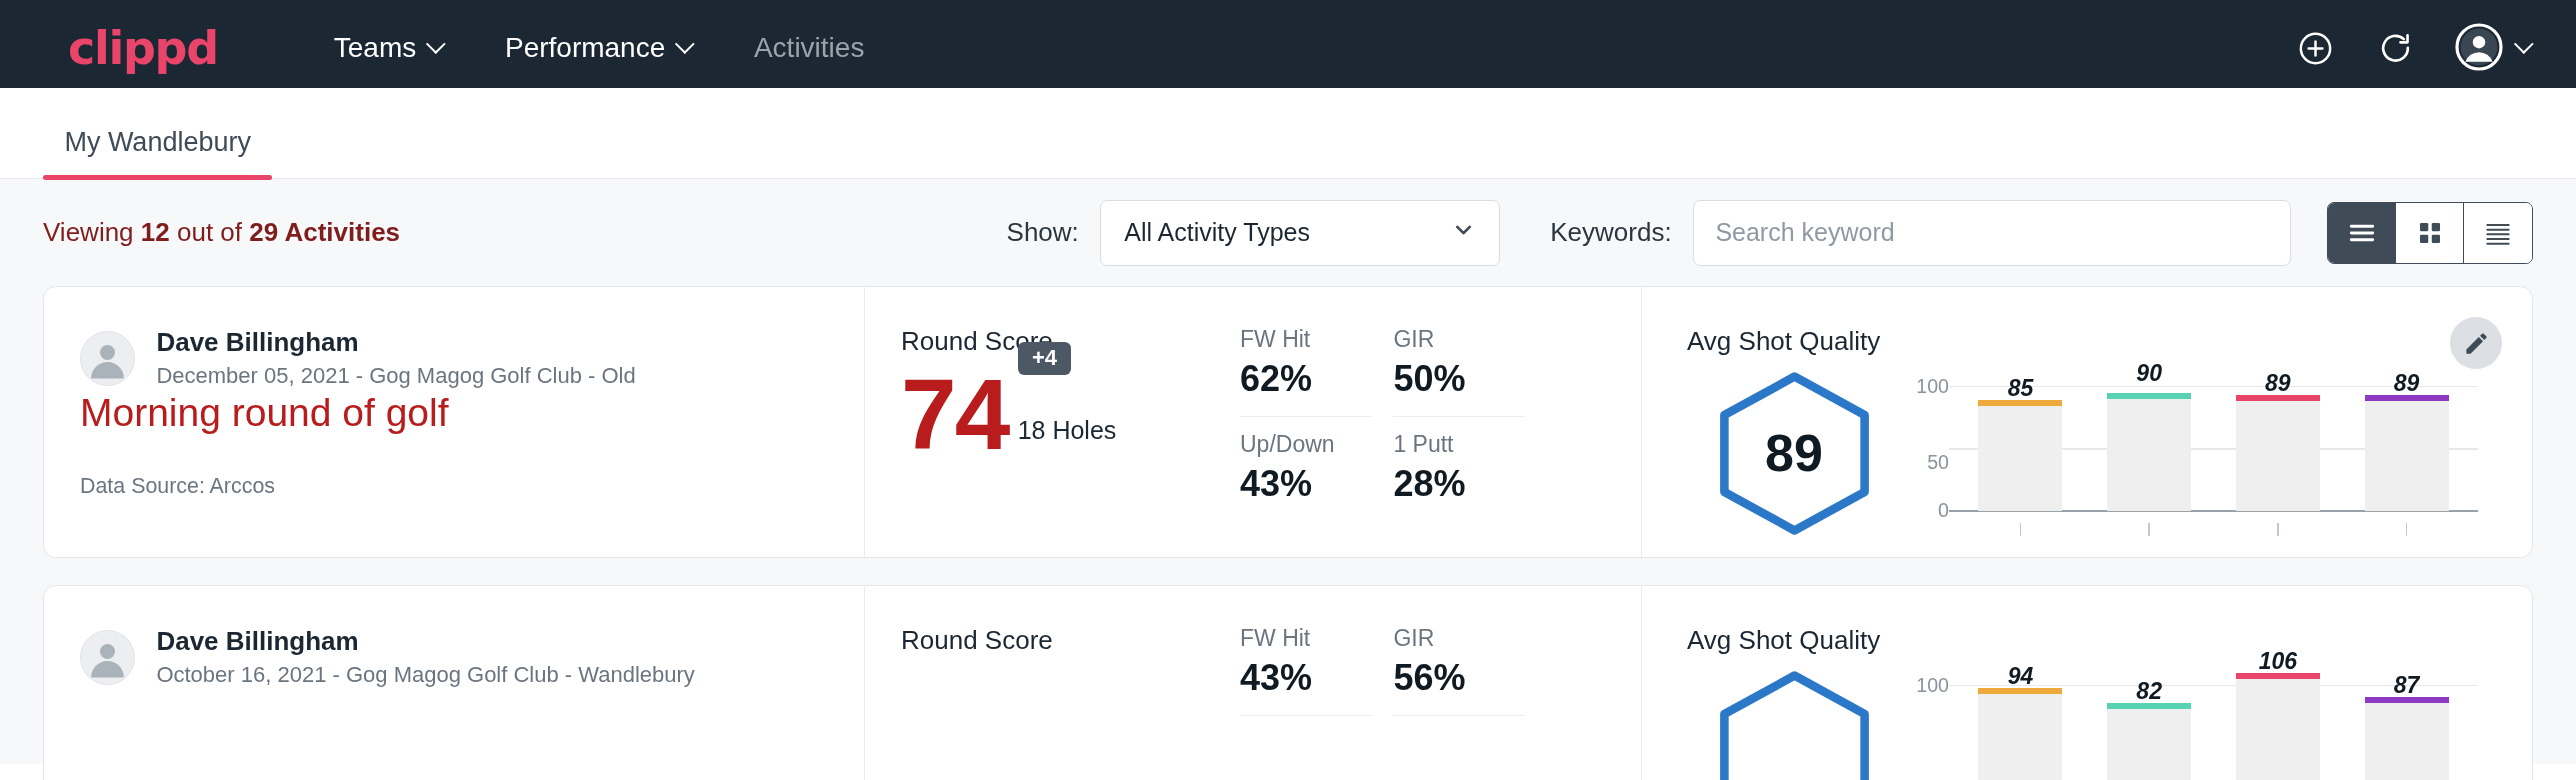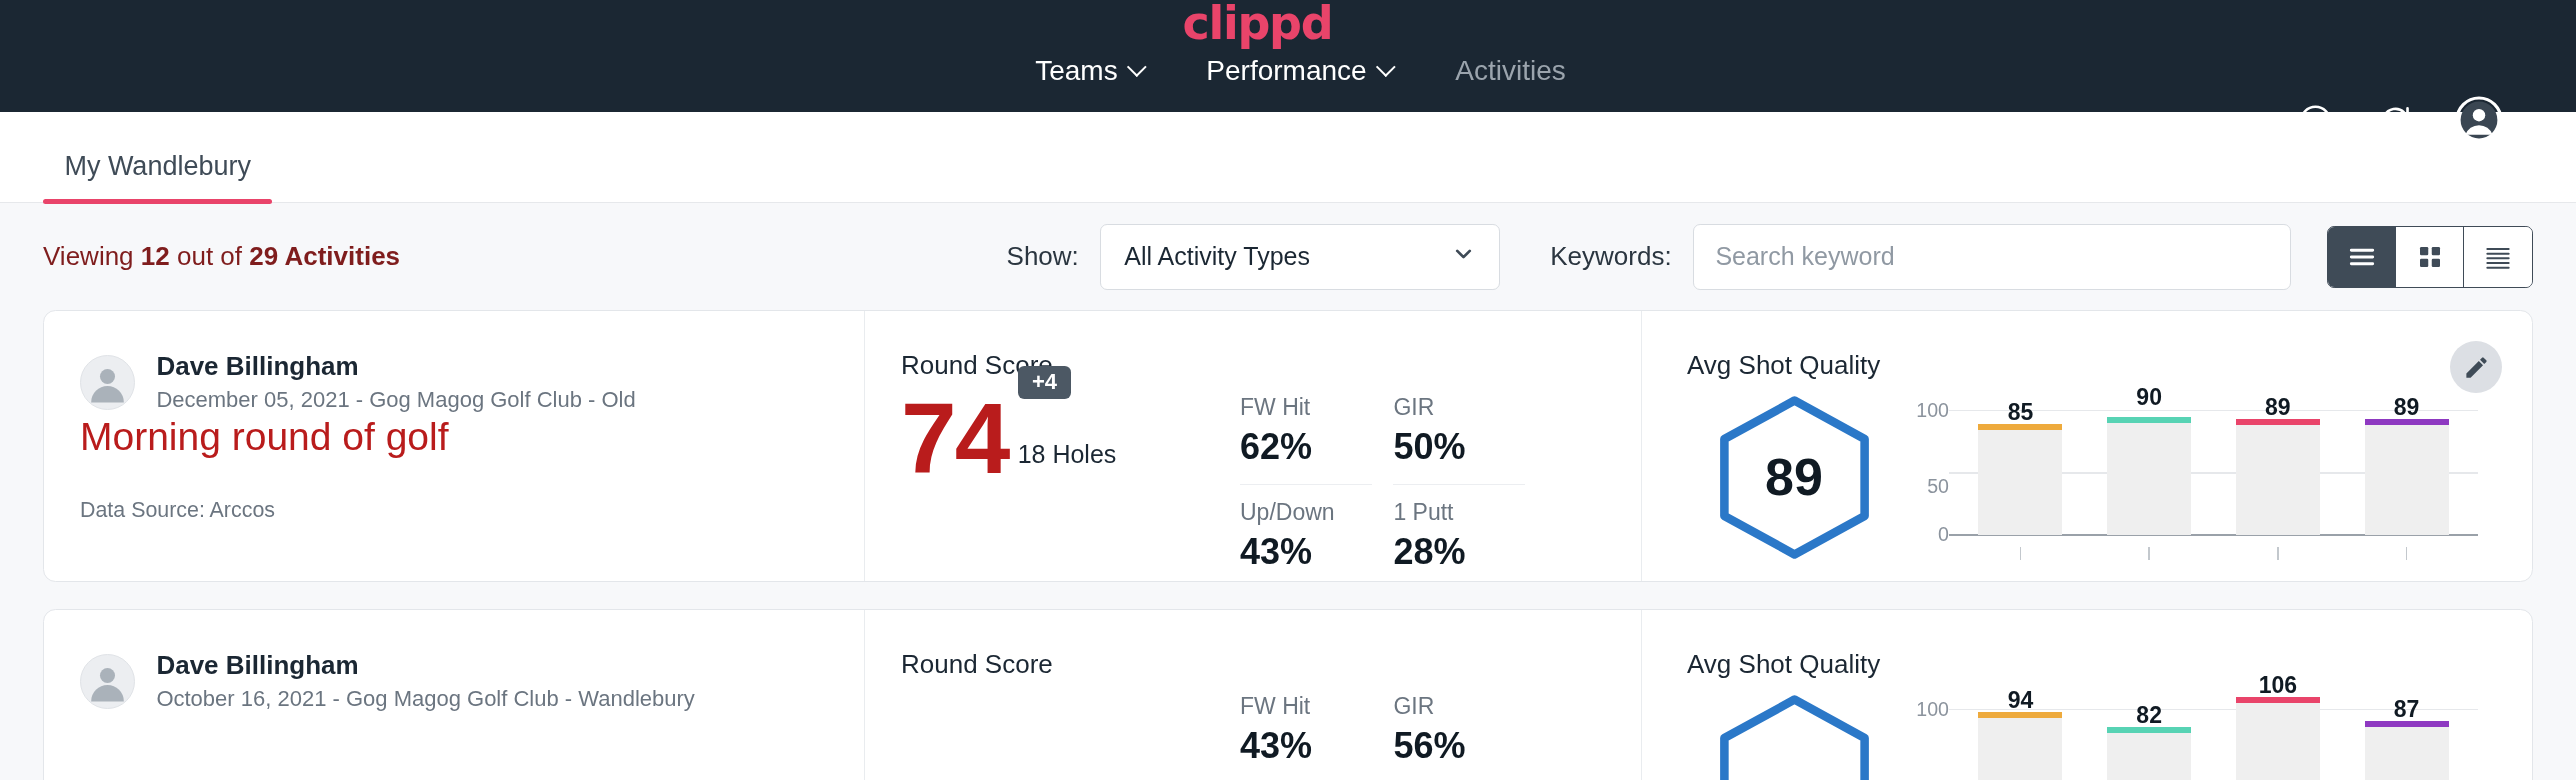--- a/index.html
+++ b/index.html
@@ -6,27 +6,26 @@
   html, body {
     width: 2576px; height: 780px;
     overflow: hidden;
     background: #ffffff;
     font-family: "Liberation Sans", sans-serif;
     -webkit-font-smoothing: antialiased;
   }
 
   
   .appbar {
-    height: 112px;
+    height: 88px;
     background: #1b2733;
     display: flex;
     align-items: center;
-    padding: 0 43px 0 68px;
-    position: relative;
-    flex-direction: column;
+    padding: 8px 43px 0 68px;
+    position: relative;
   }
   .logo {
     font-size: 46px;
     font-weight: 700;
     color: #e9446a;
     letter-spacing: -1.3px;
     line-height: 1;
     margin-right: 86px;
     font-family: "DejaVu Sans", sans-serif;
   }
@@ -241,21 +240,21 @@
   .col-stats {
     width: 402px;
     padding: 39px 0 0 0;
     display: grid;
     grid-template-columns: 132px 132px;
     grid-template-rows: 105px auto;
     column-gap: 21.4px;
     border-right: 1.8px solid #e9ecef;
     padding-right: 54px;
   }
-  .stat-k { font-size: 23px; color: #6b7580; margin-top: 44px; }
+  .stat-k { font-size: 23px; color: #6b7580; }
   .stat-v { font-size: 36px; font-weight: 700; color: #101a23; margin-top: 5.4px; }
   .statcell.bordered .stat-v { padding-bottom: 16px; border-bottom: 1.8px solid #eceef1; }
 
   .col-quality {
     flex: 1;
     padding: 39px 54px 0 45px;
     display: flex;
     flex-direction: column;
   }
   .quality-body { display: flex; align-items: flex-start; margin-top: 5.4px; }
@@ -276,20 +275,21 @@
   }
   .yaxis span { position: absolute; right: 0; transform: translateY(-50%); text-align: right; }
   .plot {
     flex: 1;
     position: relative;
     height: 150px;
     display: flex;
     align-items: flex-end;
     justify-content: space-around;
     padding: 0 7.1px;
+    font-style: italic;
   }
   .gridline { position: absolute; left: 0; right: 0; height: 1.8px; background: #e6e8eb; }
   .gridline.base { background: #9aa1a9; }
   .bar-slot { width: 84px; position: relative; display: flex; flex-direction: column; justify-content: flex-end; height: 100%; z-index: 2; }
   .bar-val {
     position: absolute;
     left: 0; right: 0;
     text-align: center;
     font-size: 23px; font-weight: 700; color: #101a23;
   }

